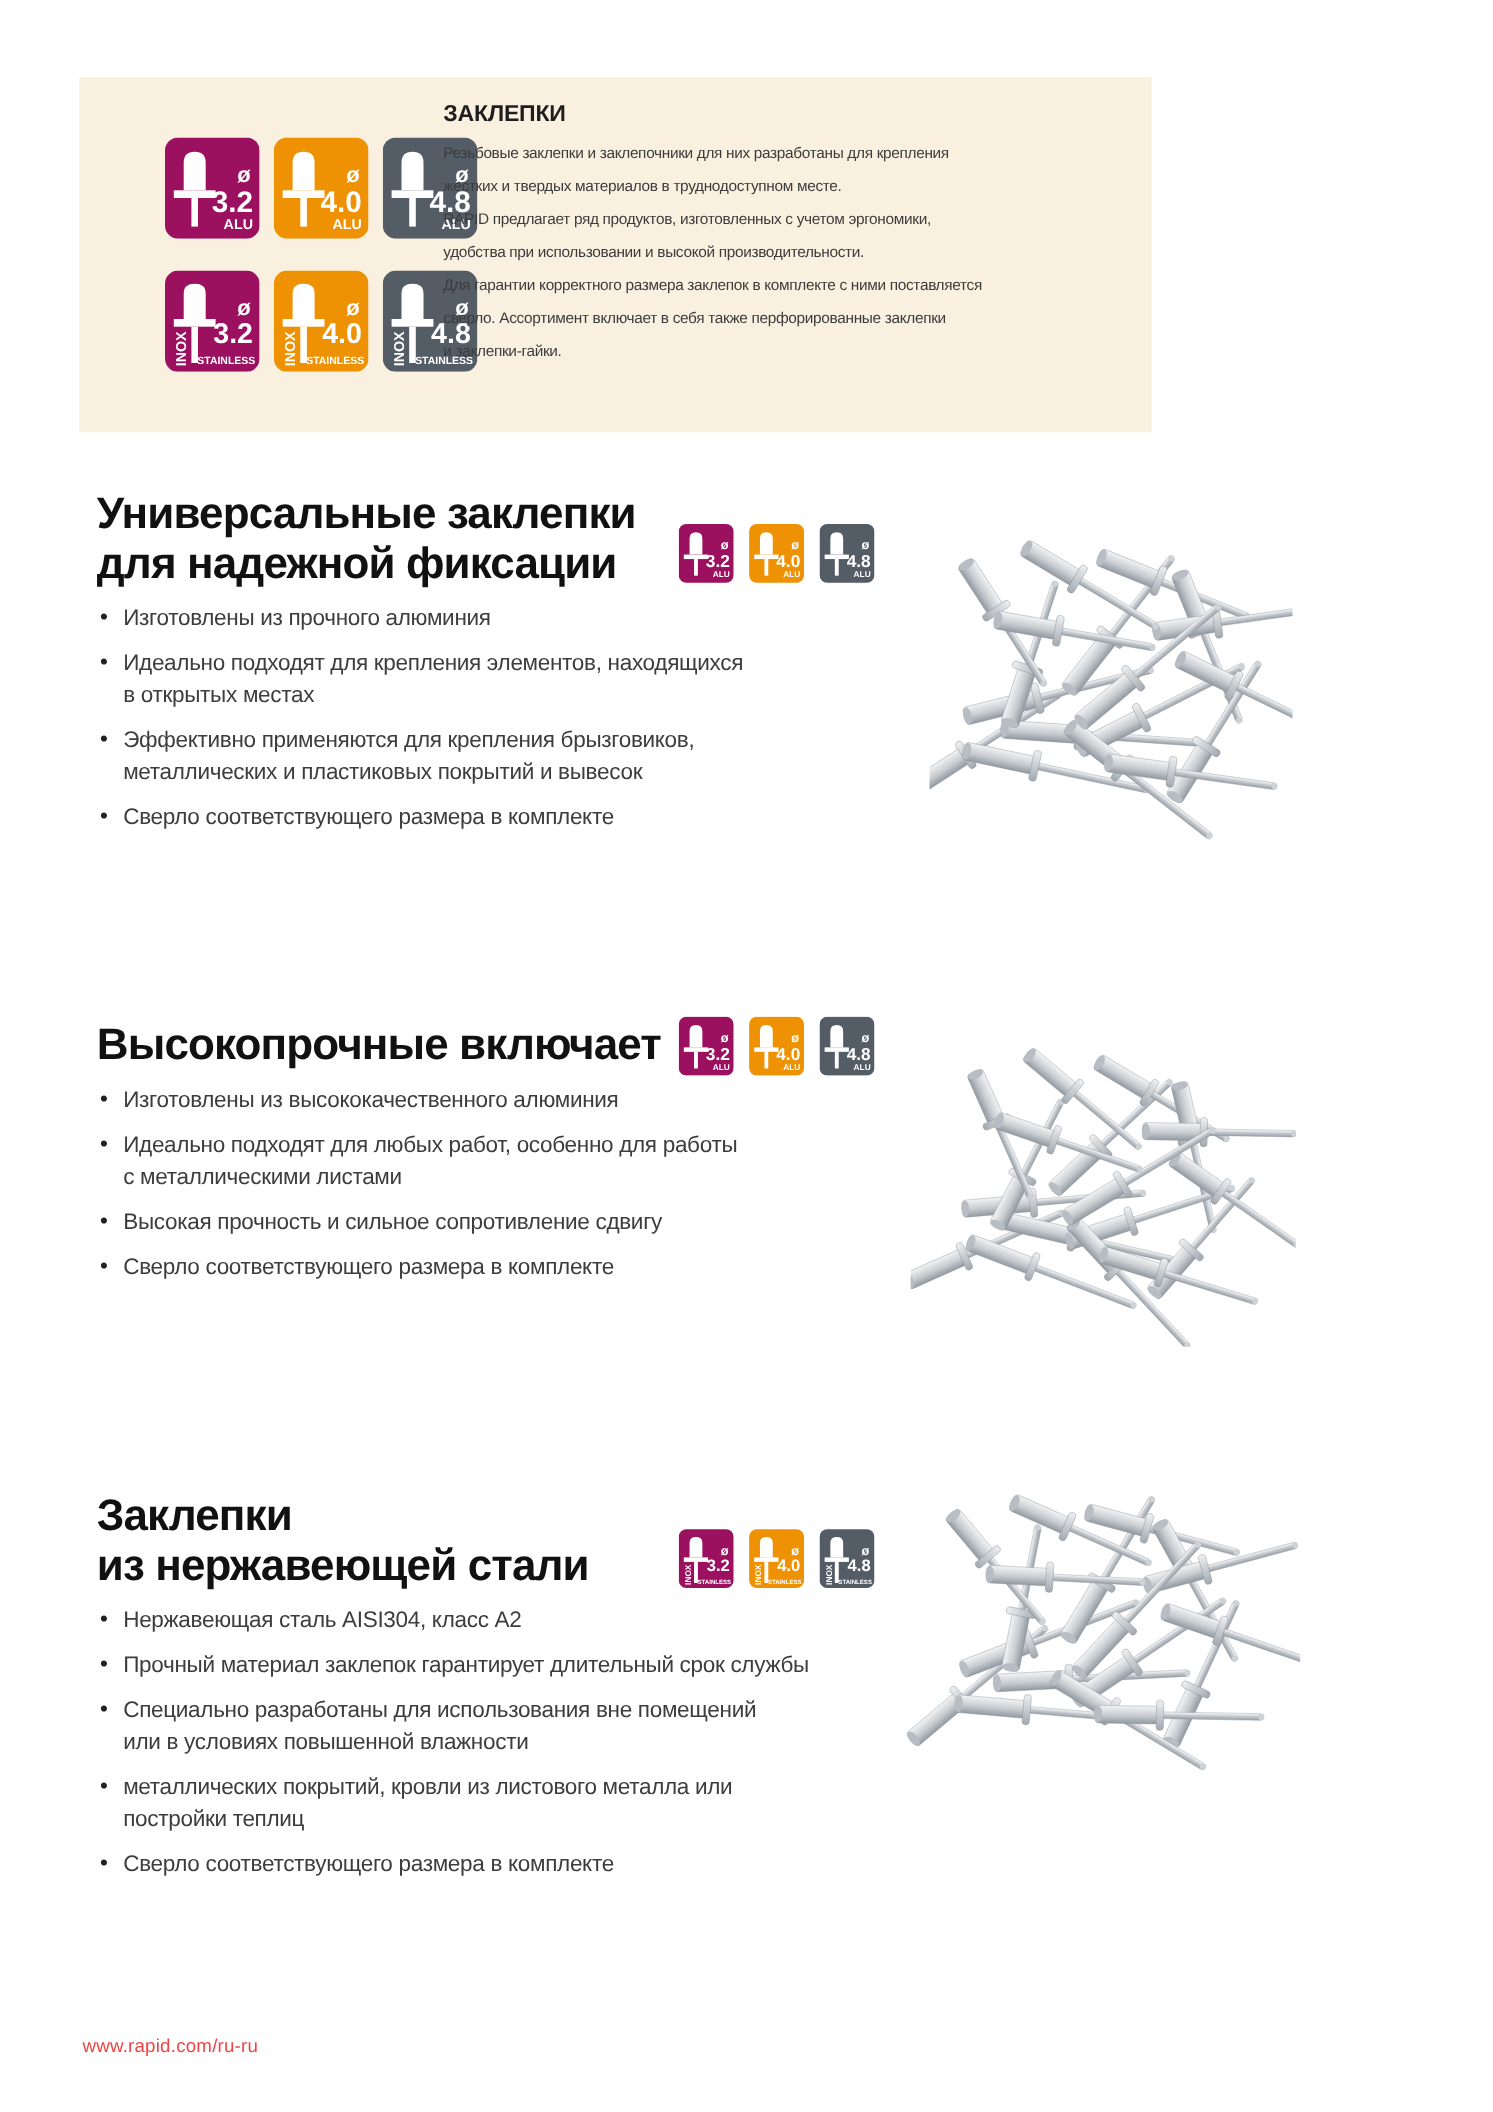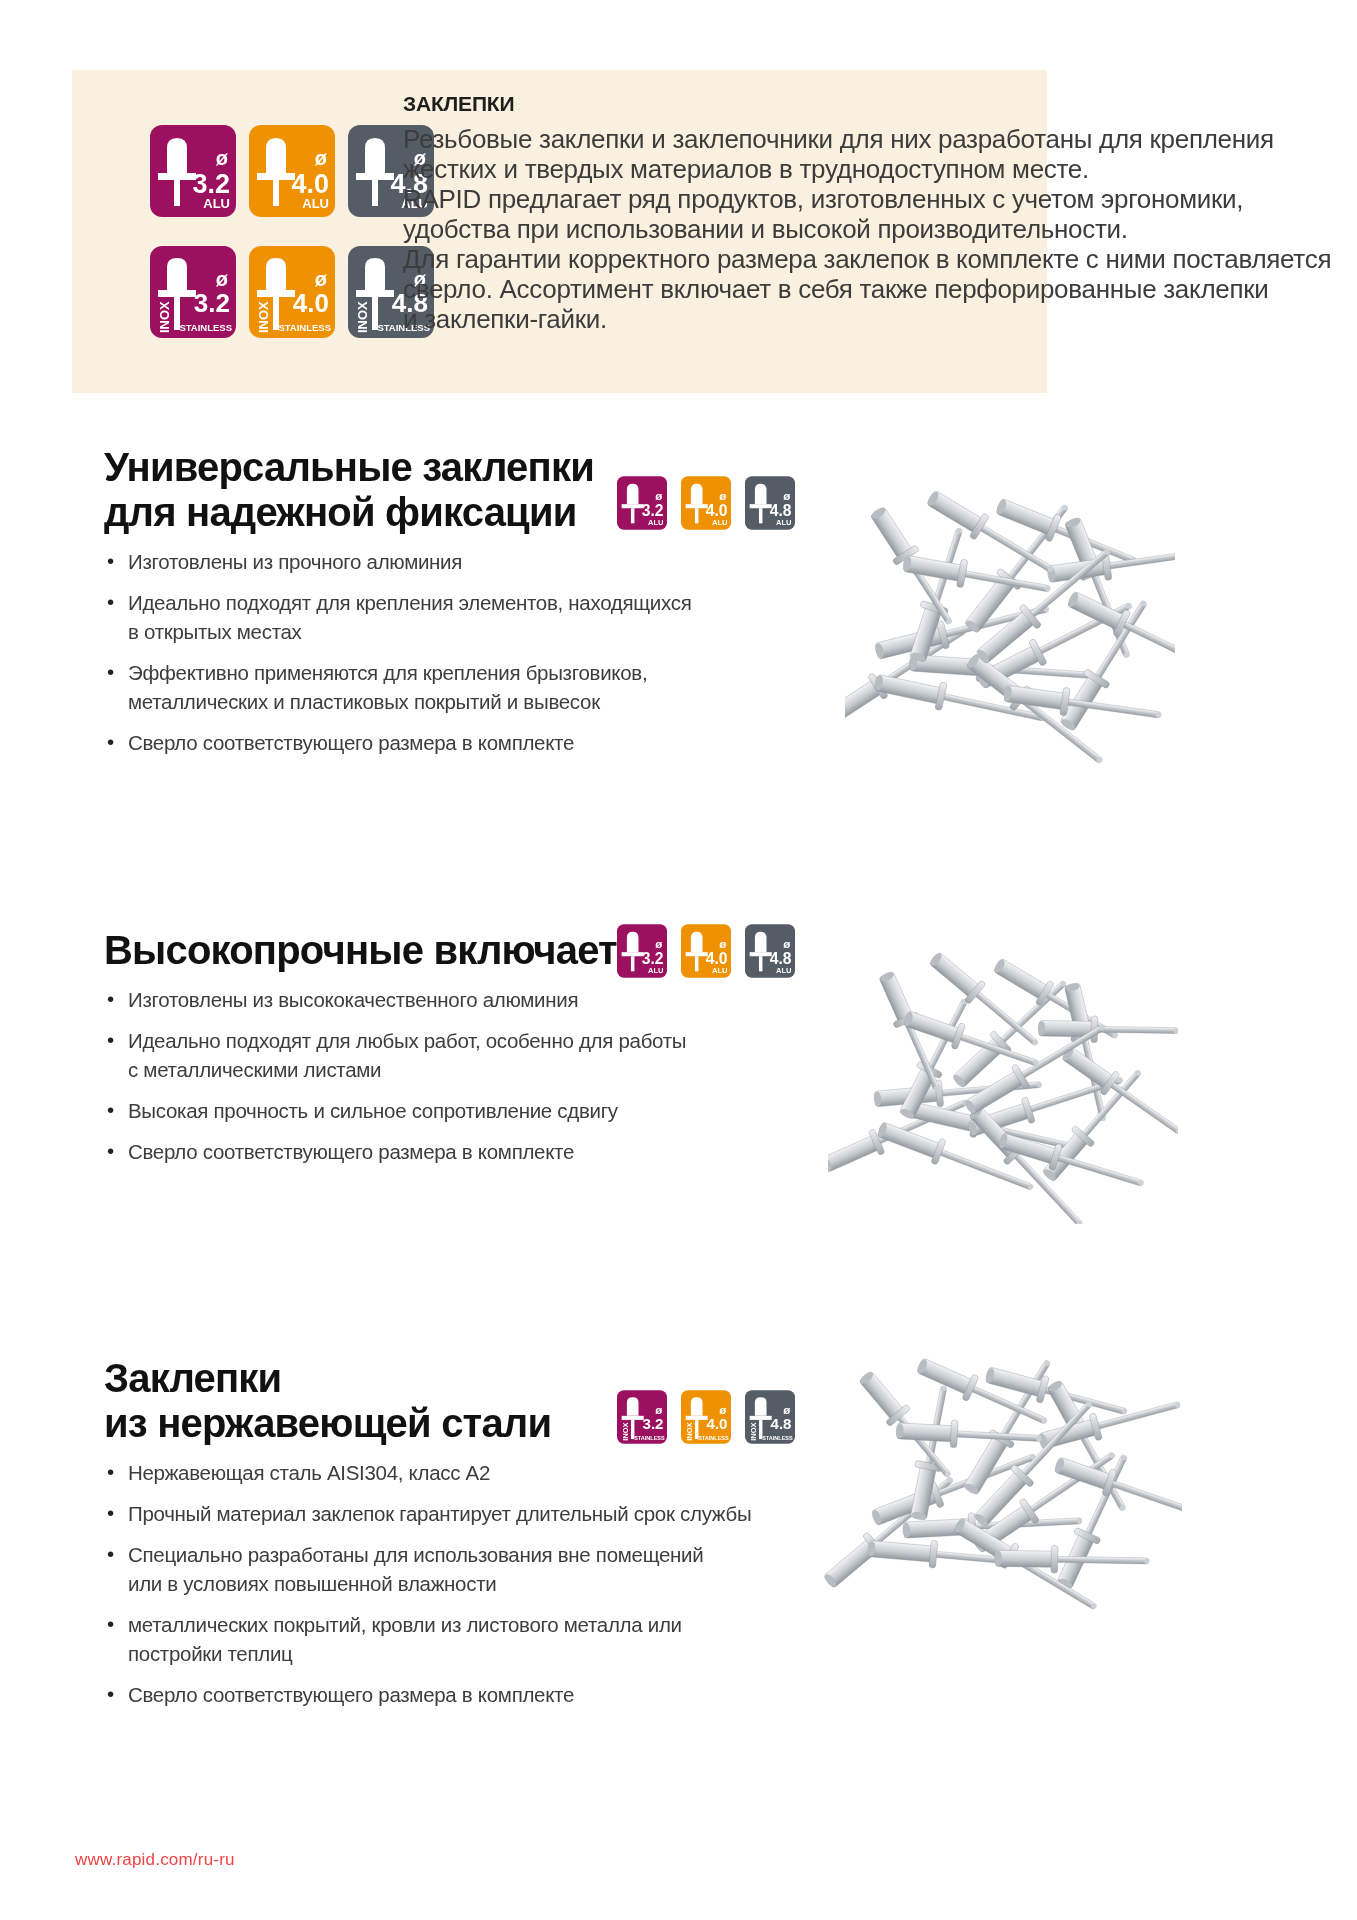--- a/index.html
+++ b/index.html
@@ -5,25 +5,25 @@
   html,body{margin:0;padding:0;background:#ffffff;}
   .page{position:relative;width:1357px;height:1920px;background:#ffffff;
         font-family:"Liberation Sans",sans-serif;overflow:hidden;}
 
   
   .header-panel{position:absolute;left:72px;top:70px;width:975px;height:323px;background:#faf0e0;}
   .header-badges{position:absolute;left:78px;top:55px;display:grid;
                  grid-template-columns:repeat(3,86px);gap:29px 13px;}
   .header-text{position:absolute;left:331px;top:22px;width:650px;}
   .intro-title{margin:0;font-size:21px;font-weight:bold;color:#1e1e1e;letter-spacing:-0.2px;}
-  .para{margin-top:8px;font-size:26px;line-height:30px;color:#3c3c3c;letter-spacing:-0.3px;}
+  .para{margin-top:8px;font-size:14px;line-height:30px;color:#3c3c3c;letter-spacing:-0.3px;}
   .para div{white-space:nowrap;}
 
   
-  .section{position:absolute;left:104px;width:710px;}
+  .section{position:absolute;left:88px;width:710px;}
   #section1{top:445px;} #section2{top:928px;} #section3{top:1356px;}
   .heading div{font-size:40px;line-height:45px;font-weight:bold;color:#111111;
                letter-spacing:-0.8px;white-space:nowrap;}
   .bullets{list-style:none;margin:12px 0 0 0;padding:0;}
   .bullets li{position:relative;padding-left:24px;font-size:20.5px;line-height:29px;
               color:#3d3d3d;margin-bottom:12px;letter-spacing:-0.3px;}
   .bullets li::before{content:"\2022";position:absolute;left:3px;top:-1px;color:#222;}
   .bullets li div{white-space:nowrap;}
 
   

